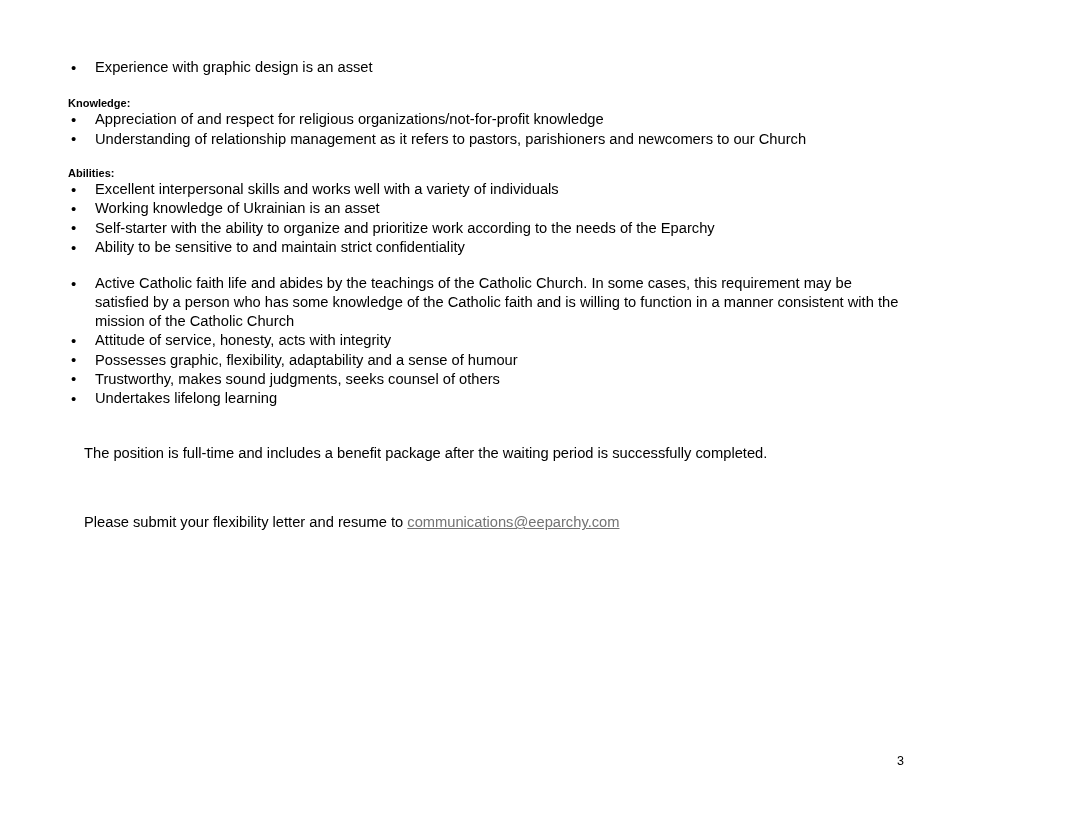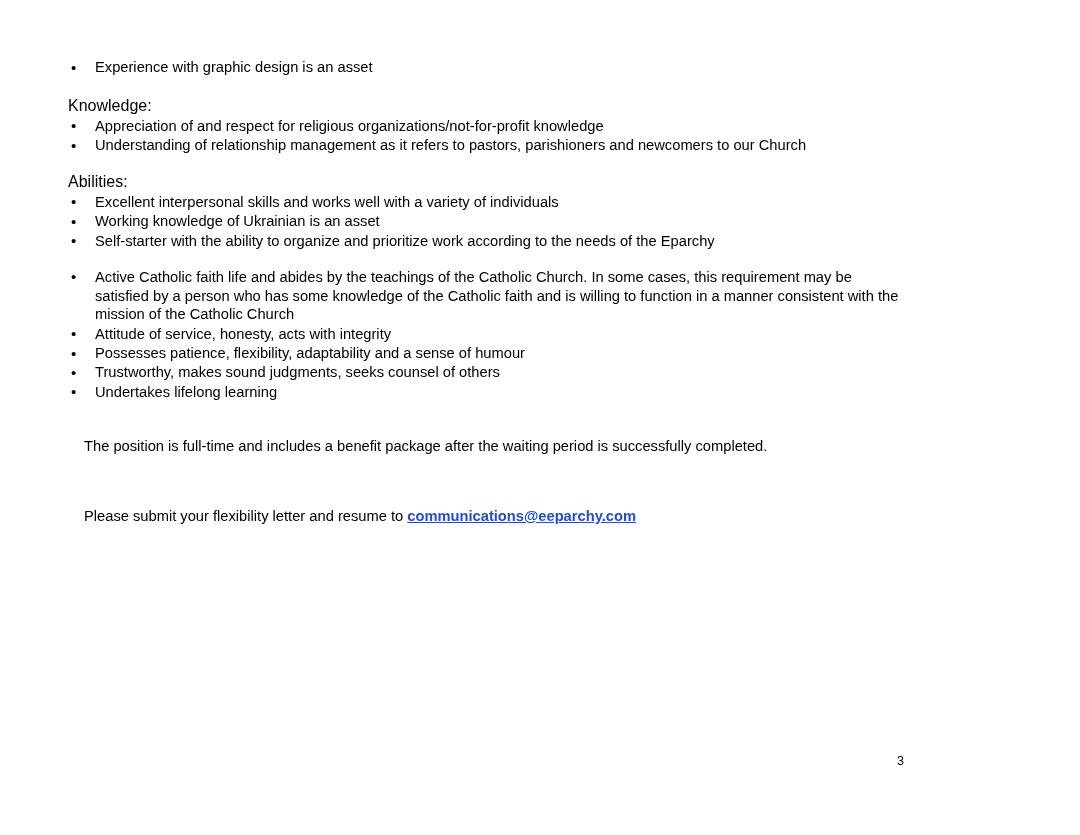--- a/index.html
+++ b/index.html
@@ -39,35 +39,34 @@
   }
   ul.bullets > li::before {
     content: "\2022";
     position: absolute;
     left: 3px;
     top: -0.5px;
     font-size: 15px;
     line-height: 1.28;
   }
   .section-heading {
-    font-weight: normal;
-    font-size: 16px;
+    font-weight: bold;
+    font-size: 11px;
     margin: 0;
     line-height: 1.28;
   }
   .gap-lg { height: 19px; }
   .gap-md { height: 17px; }
   .para {
     margin: 16px;
     line-height: 1.28;
   }
   a.email-link {
-    color: #1d4ed8;
+    color: #737373;
     text-decoration: underline;
-    font-weight: bold;
   }
   .page-number {
     position: absolute;
     right: 68px;
     bottom: 67px;
     font-size: 12.5px;
     color: #000;
   }
 </style>
 </head>
@@ -88,28 +87,29 @@
       <li>Understanding of relationship management as it refers to pastors, parishioners and newcomers to our Church</li>
     </ul>
 
     <div class="gap-md"></div>
 
     <div class="section-heading">Abilities:</div>
     <ul class="bullets">
       <li>Excellent interpersonal skills and works well with a variety of individuals</li>
       <li>Working knowledge of Ukrainian is an asset</li>
       <li>Self-starter with the ability to organize and prioritize work according to the needs of the Eparchy</li>
+      <li>Ability to be sensitive to and maintain strict confidentiality</li>
     </ul>
 
     <div class="gap-md"></div>
 
     <ul class="bullets">
       <li>Active Catholic faith life and abides by the teachings of the Catholic Church. In some cases, this requirement may be satisfied by a person who has some knowledge of the Catholic faith and is willing to function in a manner consistent with the mission of the Catholic Church</li>
       <li>Attitude of service, honesty, acts with integrity</li>
-      <li>Possesses patience, flexibility, adaptability and a sense of humour</li>
+      <li>Possesses graphic, flexibility, adaptability and a sense of humour</li>
       <li>Trustworthy, makes sound judgments, seeks counsel of others</li>
       <li>Undertakes lifelong learning</li>
     </ul>
 
     <div class="gap-lg"></div>
 
     <p class="para">The position is full-time and includes a benefit package after the waiting period is successfully completed.</p>
 
     <div class="gap-lg"></div>
 

